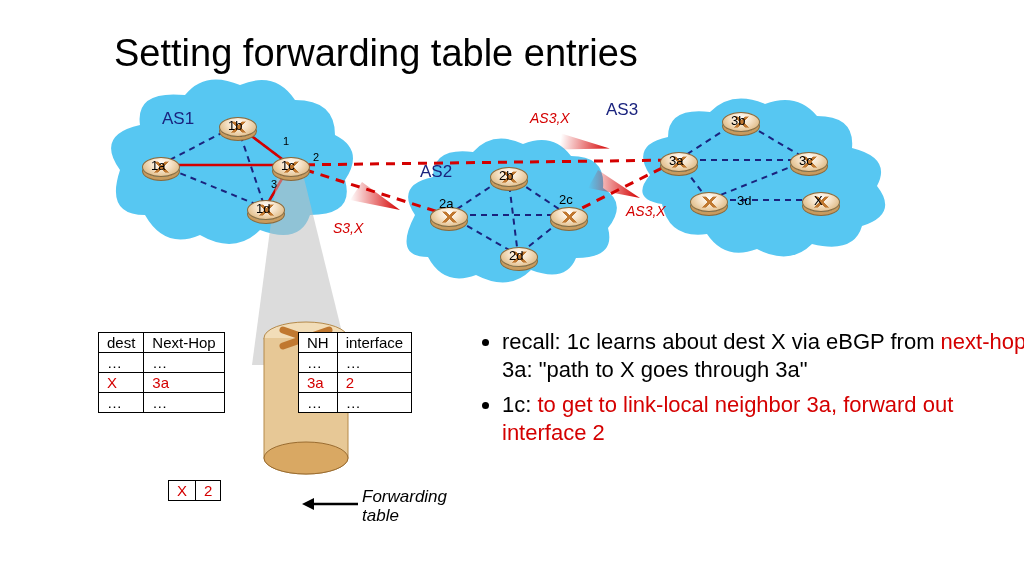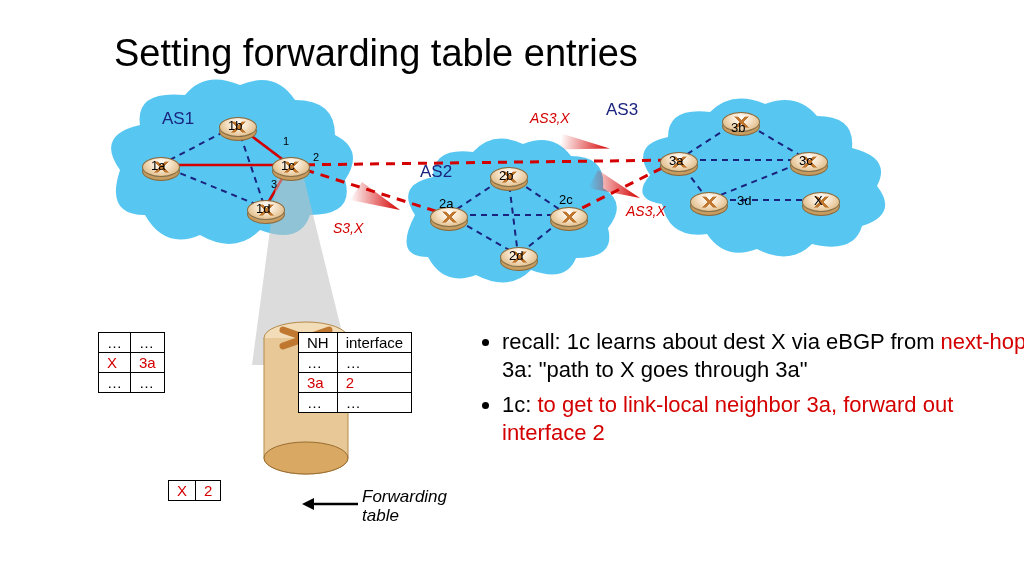--- a/index.html
+++ b/index.html
@@ -186,21 +186,21 @@
 <div class="router" style="left:490px;top:167px"></div>
 <div class="rlabel" style="left:499px;top:168px">2b</div>
 <div class="router" style="left:550px;top:207px"></div>
 <div class="rlabel" style="left:559px;top:192px">2c</div>
 <div class="router" style="left:500px;top:247px"></div>
 <div class="rlabel" style="left:509px;top:248px">2d</div>
 
 <div class="router" style="left:660px;top:152px"></div>
 <div class="rlabel" style="left:669px;top:153px">3a</div>
 <div class="router" style="left:722px;top:112px"></div>
-<div class="rlabel" style="left:731px;top:120px">3b</div>
+<div class="rlabel" style="left:731px;top:113px">3b</div>
 <div class="router" style="left:790px;top:152px"></div>
 <div class="rlabel" style="left:799px;top:153px">3c</div>
 <div class="router" style="left:690px;top:192px"></div>
 <div class="rlabel" style="left:737px;top:193px">3d</div>
 <div class="router" style="left:802px;top:192px"></div>
 <div class="rlabel" style="left:814px;top:193px">X</div>
 
 <div class="portnum" style="left:283px;top:135px">1</div>
 <div class="portnum" style="left:313px;top:151px">2</div>
 <div class="portnum" style="left:271px;top:178px">3</div>
@@ -214,20 +214,24 @@
   <path d="M3,30 v120 a42,16 0 0 0 84,0 v-120" fill="#e7c896" stroke="#b58a4a"></path>
   <ellipse cx="45" cy="150" rx="42" ry="16" fill="#d9a863" stroke="#9a6c30"></ellipse>
   <g stroke="#c07830" stroke-width="7" stroke-linecap="round">
     <line x1="22" y1="22" x2="68" y2="38"></line>
     <line x1="22" y1="38" x2="68" y2="22"></line>
   </g>
 </svg>
 
 <table class="table" style="left:98px;top:332px">
   <tbody>
+      <tr>
+        <th>dest</th>
+        <th>Next-Hop</th>
+      </tr>
   <tr>
         <td>…</td>
         <td>…</td>
       </tr>
   <tr>
         <td class="red">X</td>
         <td class="red">3a</td>
       </tr>
   <tr>
         <td>…</td>

